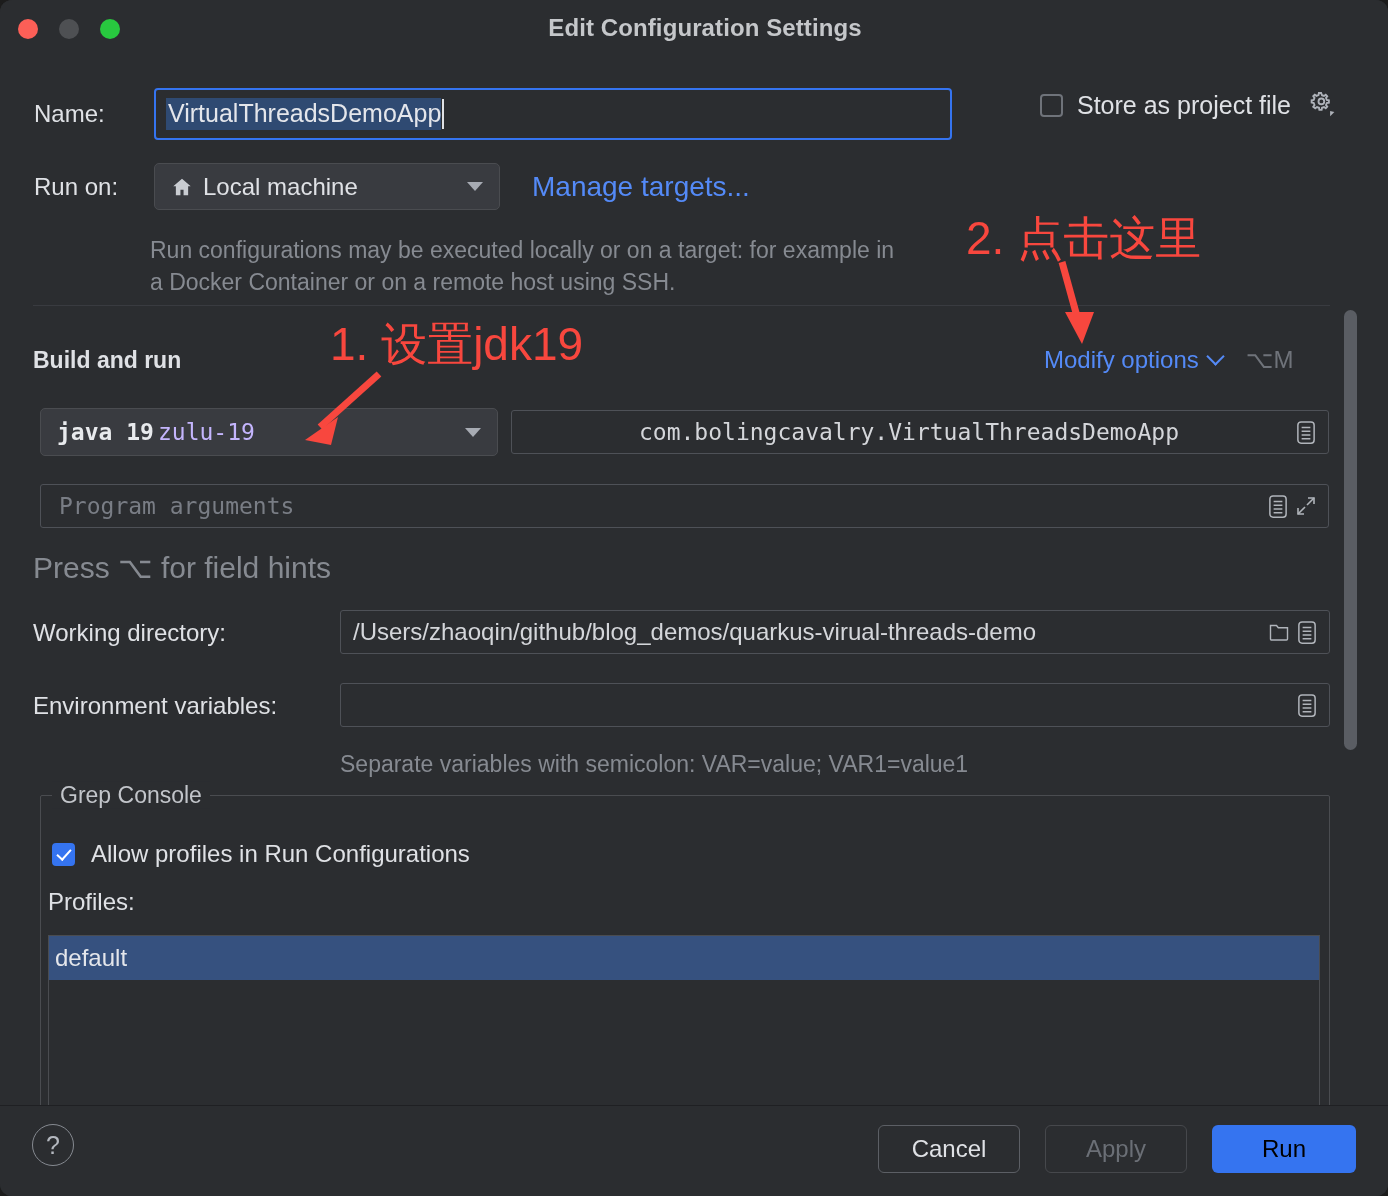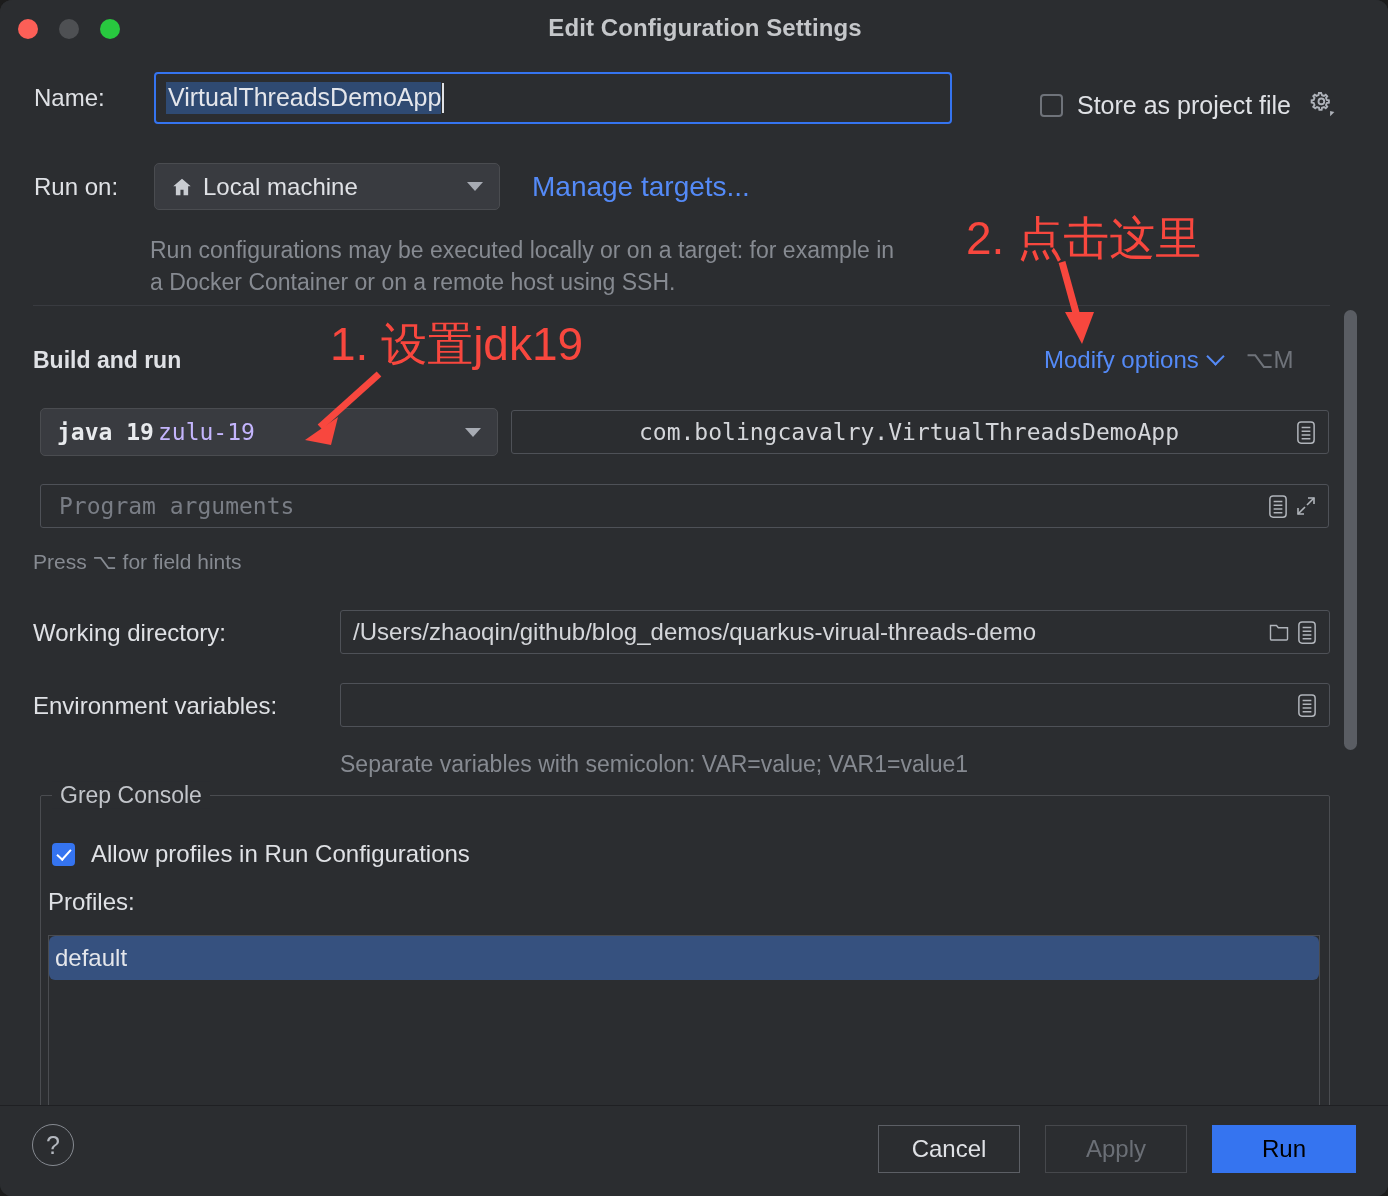--- a/index.html
+++ b/index.html
@@ -57,21 +57,21 @@
   
   .label {
     color: #dfe1e5;
     font-size: 24px;
     white-space: nowrap;
   }
 
   
   .name-row {
     position: absolute;
-    top: 72px; left: 34px;
+    top: 88px; left: 34px;
     display: flex;
     align-items: center;
   }
   .name-row .label { width: 120px; }
   .name-field {
     width: 798px;
     height: 52px;
     background: #2b2d30;
     border: 2px solid #3574f0;
     border-radius: 4px;
@@ -258,21 +258,21 @@
   }
   .args-placeholder {
     font-size: 23px;
     color: #797d85;
     flex: 1;
   }
 
   .field-hint {
     position: absolute;
     top: 550px; left: 33px;
-    font-size: 21px;
+    font-size: 30px;
     color: #868a91;
   }
 
   
   .wd-label {
     position: absolute;
     top: 619px; left: 33px;
     font-size: 24px;
     color: #dfe1e5;
   }
@@ -369,21 +369,21 @@
     border: 1px solid #4a4c50;
   }
   .profile-item {
     height: 44px;
     display: flex;
     align-items: center;
     padding-left: 6px;
     font-size: 24px;
     color: #e4e6eb;
   }
-  .profile-item.selected { background: #36517f; border-radius: 6px; }
+  .profile-item.selected { background: #36517f; }
 
   
   .scrollbar {
     position: absolute;
     top: 310px;
     left: 1344px;
     width: 13px;
     height: 440px;
     background: #5a5d63;
     border-radius: 7px;
@@ -412,21 +412,21 @@
     color: #b4b8bf;
     font-size: 25px;
     display: flex;
     align-items: center;
     justify-content: center;
   }
   .btn {
     position: absolute;
     top: 19px;
     height: 48px;
-    border-radius: 0;
+    border-radius: 6px;
     display: flex;
     align-items: center;
     justify-content: center;
     font-size: 24px;
   }
   .btn-cancel {
     left: 878px; width: 142px;
     background: #2b2d30;
     border: 1px solid #5c5f65;
     color: #dfe1e5;

